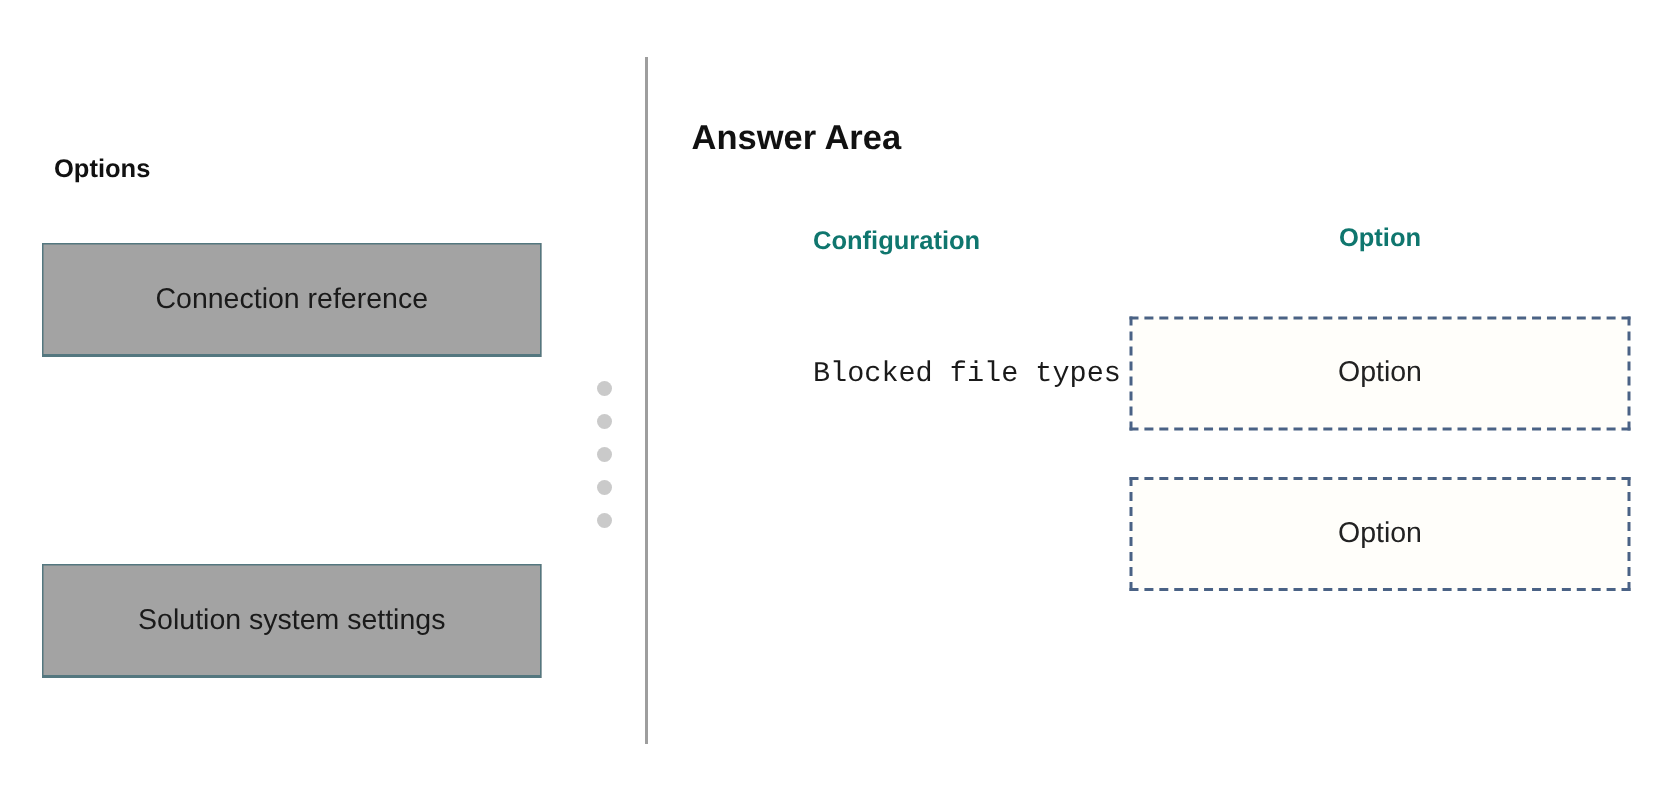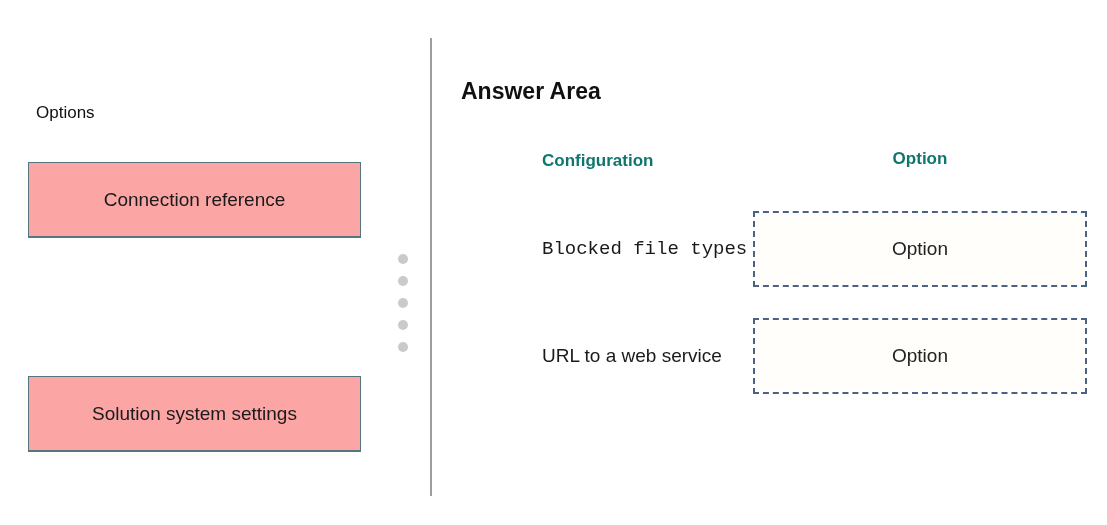--- a/index.html
+++ b/index.html
@@ -16,32 +16,32 @@
     color: #1a1a1a;
     overflow: hidden;
   }
 
   
   .options-title {
     position: absolute;
     left: 36px;
     top: 103px;
     font-size: 17px;
-    font-weight: normal;
+    font-weight: bold;
     color: #111111;
   }
   .option-card {
     position: absolute;
     left: 28px;
     width: 333px;
     height: 76px;
     box-sizing: border-box;
     border: 1px solid #54777f;
     border-bottom-width: 2px;
-    background: #fca5a5;
+    background: #a3a3a3;
     display: flex;
     align-items: center;
     justify-content: center;
     font-size: 19px;
     cursor: grab;
   }
   .option-card.pos-0 { top: 162px; }
   .option-card.pos-1 { top: 269px; }
   .option-card.pos-2 { top: 376px; }
 
@@ -149,19 +149,18 @@
   <div class="col-header configuration">Configuration</div>
 
   <div class="col-header option">Option</div>
 
   <div class="row-label row-0">Blocked file types</div>
 
   <div class="drop-zone row-0">
     <span>Option</span>
   </div>
 
-  <div class="row-label row-1">URL to a web service</div>
 
   <div class="drop-zone row-1">
     <span>Option</span>
   </div>
 
 </div>
 
 </body></html>

